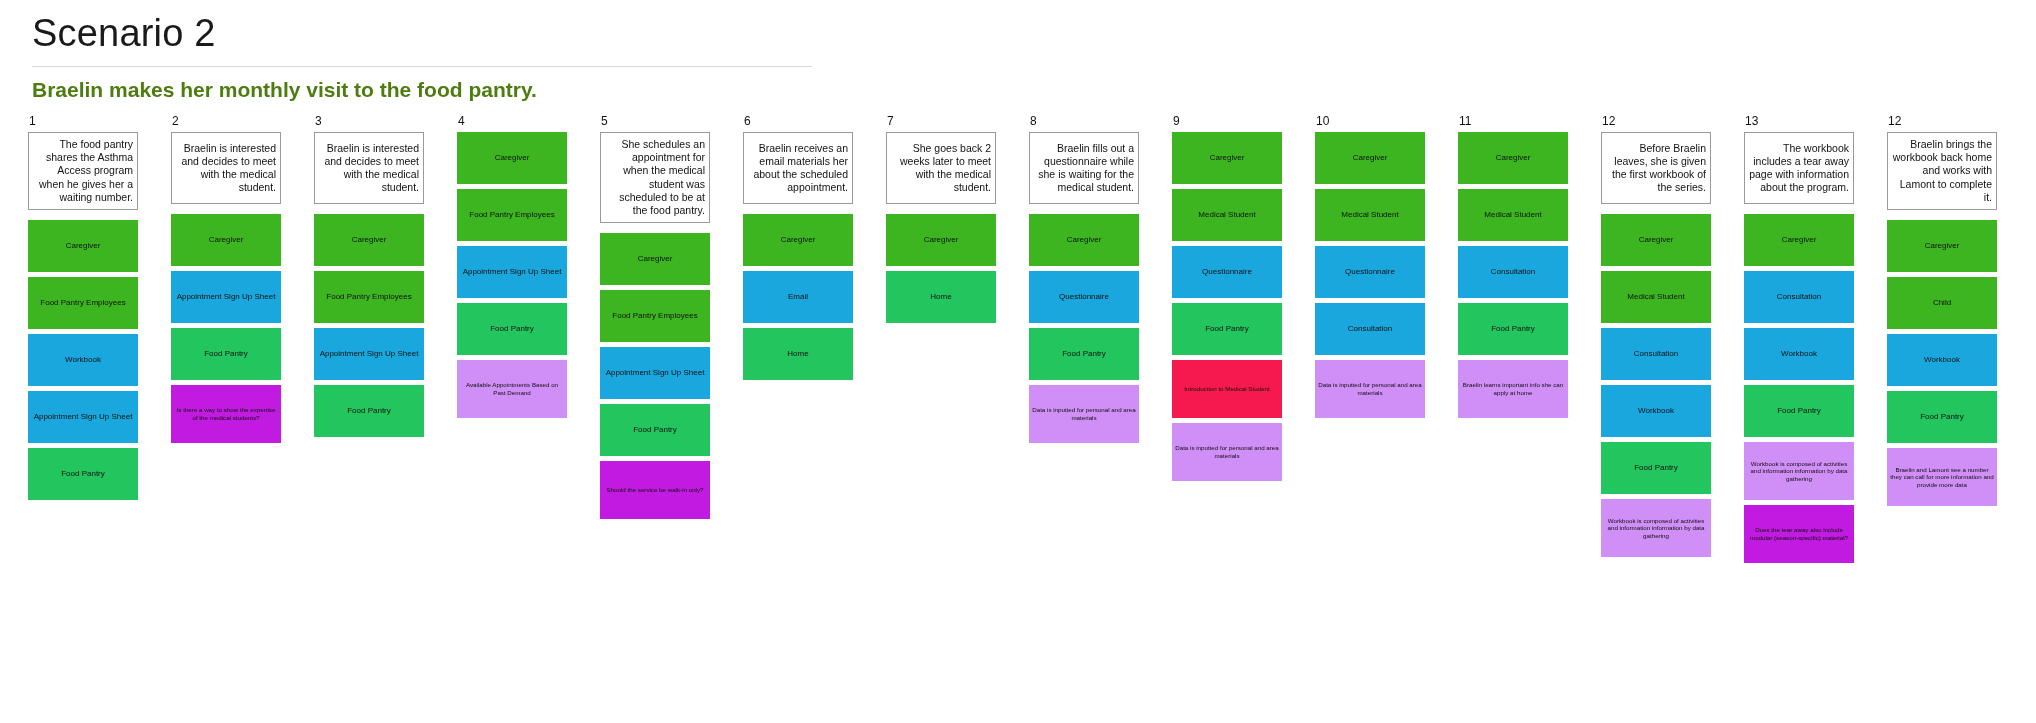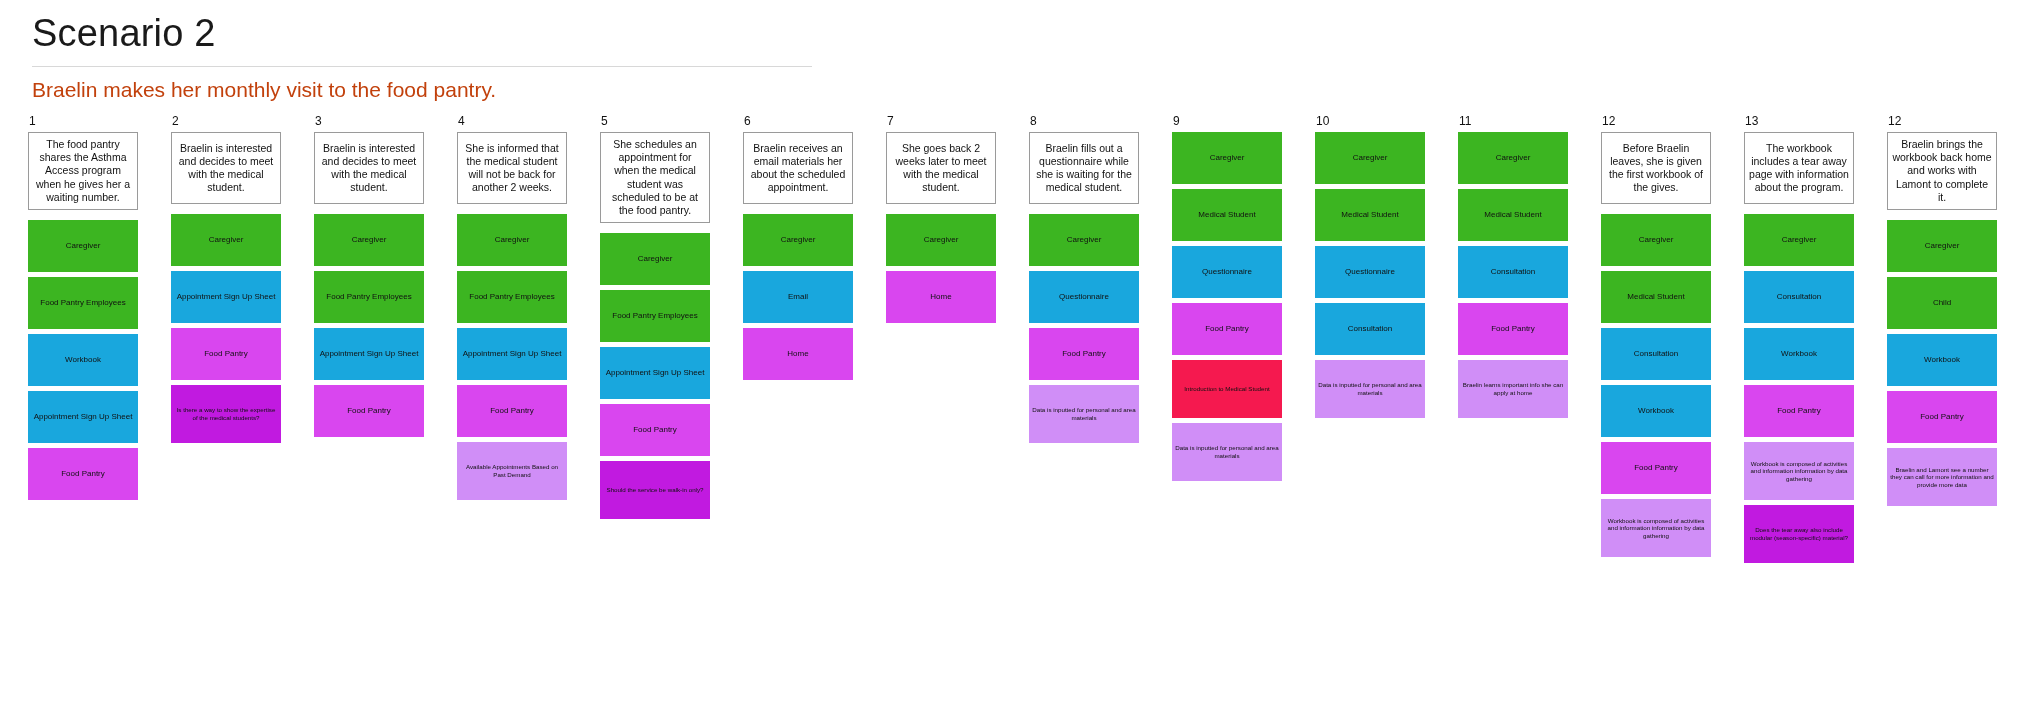--- a/index.html
+++ b/index.html
@@ -35,23 +35,23 @@
     white-space: nowrap;
   }
   .title-rule {
     width: 780px;
     height: 1px;
     background: #d8d8d8;
     margin: 0 0 10px 0;
   }
   .scenario-subtitle {
     font-size: 21px;
-    font-weight: 400;
+    font-weight: 700;
     line-height: 26px;
-    color: #c2410c;
+    color: #4d7c0f;
     white-space: nowrap;
   }
   
   .board {
     position: absolute;
     left: 28px;
     top: 114px;
     right: 0;
     bottom: 0;
     display: flex;
@@ -74,21 +74,21 @@
     margin: 0 0 4px 1px;
   }
   .step-box {
     border: 1px solid #9a9a9a;
     background: #ffffff;
     min-height: 72px;
     padding: 5px 4px 5px 4px;
     display: flex;
     align-items: center;
     justify-content: center;
-    text-align: center;
+    text-align: right;
     font-size: 10.5px;
     line-height: 13.2px;
     color: #111;
     margin-bottom: 10px;
   }
   .notes {
     display: flex;
     flex-direction: column;
     align-items: stretch;
   }
@@ -102,21 +102,21 @@
     padding: 2px 3px;
     color: #111;
     overflow: hidden;
   }
   .note.small-text { font-size: 6.2px; line-height: 7.6px; }
   .note.normal-text { font-size: 8px; line-height: 9.6px; }
   .note.tall { height: 58px; }
   
   .c-green  { background: #3cb521; }
   .c-blue   { background: #19a7dd; }
-  .c-gray   { background: #d946ef; }
+  .c-gray   { background: #22c55e; }
   .c-violet { background: #d08ef7; }
   .c-magenta{ background: #c11ae0; }
   .c-pink   { background: #f5194f; }
   .c-yellow { background: #f8f87a; }
 </style>
 </head>
 <body>
 
 <div class="page">
 
@@ -153,21 +153,20 @@
         <div class="step-box">Braelin is interested and decides to meet with the medical student.</div>
         <div class="notes">
           <div class="note c-green normal-text">Caregiver</div>
           <div class="note c-green normal-text">Food Pantry Employees</div>
           <div class="note c-blue normal-text">Appointment Sign Up Sheet</div>
           <div class="note c-gray normal-text">Food Pantry</div>
         </div>
       </div>
       <div class="column">
         <div class="step-number">4</div>
-        <div class="step-box">She is informed that the medical student will not be back for another 2 weeks.</div>
         <div class="notes">
           <div class="note c-green normal-text">Caregiver</div>
           <div class="note c-green normal-text">Food Pantry Employees</div>
           <div class="note c-blue normal-text">Appointment Sign Up Sheet</div>
           <div class="note c-gray normal-text">Food Pantry</div>
           <div class="note c-violet small-text tall">Available Appointments Based on Past Demand</div>
         </div>
       </div>
       <div class="column">
         <div class="step-number">5</div>
@@ -233,21 +232,21 @@
         <div class="notes">
           <div class="note c-green normal-text">Caregiver</div>
           <div class="note c-green normal-text">Medical Student</div>
           <div class="note c-blue normal-text">Consultation</div>
           <div class="note c-gray normal-text">Food Pantry</div>
           <div class="note c-violet small-text tall">Braelin learns important info she can apply at home</div>
         </div>
       </div>
       <div class="column">
         <div class="step-number">12</div>
-        <div class="step-box">Before Braelin leaves, she is given the first workbook of the gives.</div>
+        <div class="step-box">Before Braelin leaves, she is given the first workbook of the series.</div>
         <div class="notes">
           <div class="note c-green normal-text">Caregiver</div>
           <div class="note c-green normal-text">Medical Student</div>
           <div class="note c-blue normal-text">Consultation</div>
           <div class="note c-blue normal-text">Workbook</div>
           <div class="note c-gray normal-text">Food Pantry</div>
           <div class="note c-violet small-text tall">Workbook is composed of activities and information information by data gathering</div>
         </div>
       </div>
       <div class="column">

